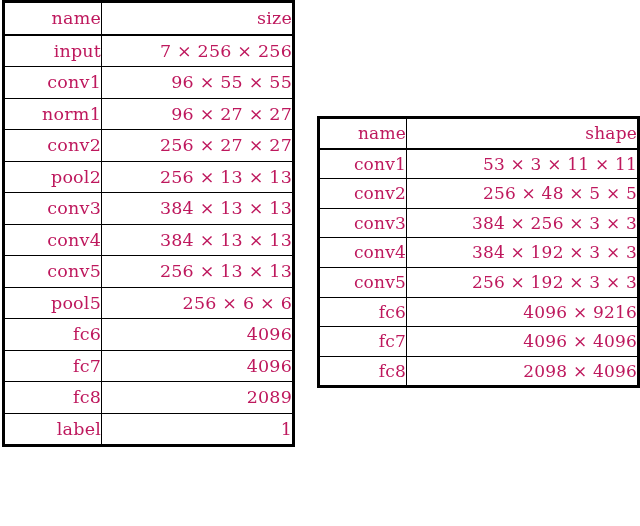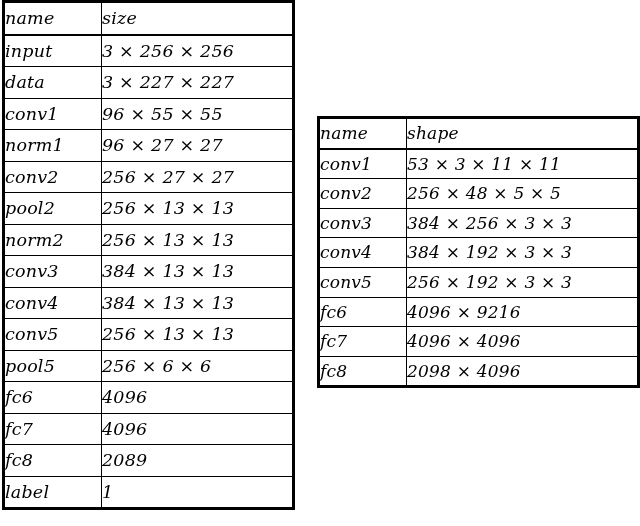--- a/index.html
+++ b/index.html
@@ -18,28 +18,27 @@
 
   .tbl {
     position: absolute;
     border-collapse: collapse;
     background: #ffffff;
     table-layout: fixed;
   }
 
   .tbl td {
     border: 1px solid #000000;
-    text-align: left;
+    text-align: right;
     vertical-align: middle;
-    color: #000000;
+    color: #be185d;
     white-space: nowrap;
     padding: 0;
     font-weight: normal;
     letter-spacing: 0.2px;
-    font-style: italic;
   }
 
   
   #table-sizes {
     left: 3px;
     top: 1px;
     width: 288px;
   }
   #table-sizes td {
     height: 30.5px;
@@ -75,44 +74,36 @@
 <body>
 
 <table class="tbl" id="table-sizes">
   <tbody>
       <tr class="header-row">
         <td class="col-name">name</td>
         <td class="col-value">size</td>
       </tr>
       <tr>
         <td class="col-name">input</td>
-        <td class="col-value">3 × 256 × 256</td>
-      </tr>
-      <tr>
-        <td class="col-name">data</td>
-        <td class="col-value">3 × 227 × 227</td>
+        <td class="col-value">7 × 256 × 256</td>
       </tr>
       <tr>
         <td class="col-name">conv1</td>
         <td class="col-value">96 × 55 × 55</td>
       </tr>
       <tr>
         <td class="col-name">norm1</td>
         <td class="col-value">96 × 27 × 27</td>
       </tr>
       <tr>
         <td class="col-name">conv2</td>
         <td class="col-value">256 × 27 × 27</td>
       </tr>
       <tr>
         <td class="col-name">pool2</td>
-        <td class="col-value">256 × 13 × 13</td>
-      </tr>
-      <tr>
-        <td class="col-name">norm2</td>
         <td class="col-value">256 × 13 × 13</td>
       </tr>
       <tr>
         <td class="col-name">conv3</td>
         <td class="col-value">384 × 13 × 13</td>
       </tr>
       <tr>
         <td class="col-name">conv4</td>
         <td class="col-value">384 × 13 × 13</td>
       </tr>

